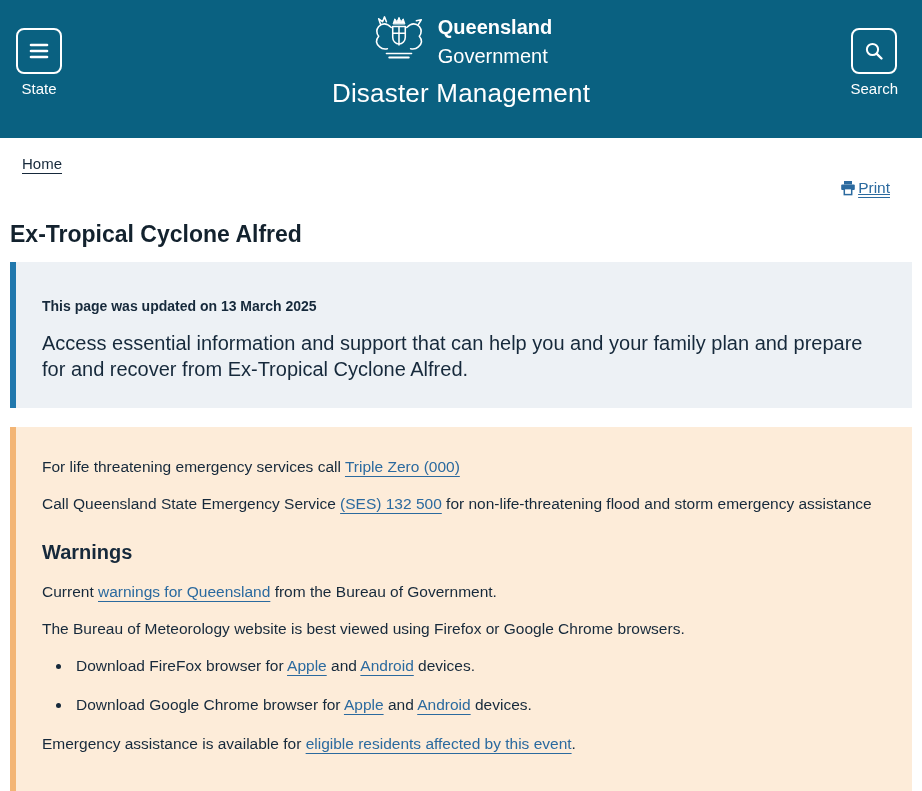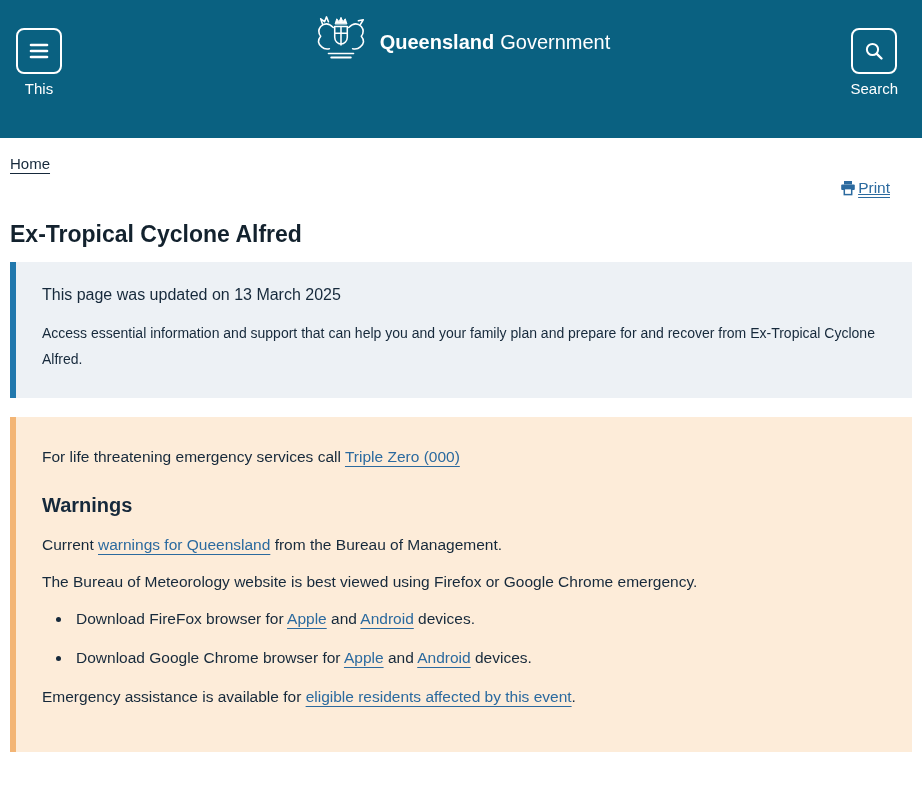--- a/index.html
+++ b/index.html
@@ -36,48 +36,48 @@
     width:46px;height:46px;
     border:2px solid #fff;border-radius:8px;
     display:flex;align-items:center;justify-content:center;
   }
   .hdr-btn-label{margin-top:6px;font-size:15px;color:#fff;}
   .hdr-center{
     flex:1;display:flex;flex-direction:column;align-items:center;
     padding-top:13px;
   }
   .logo-row{display:flex;align-items:center;gap:10px;cursor:pointer;}
-  .logo-text{display:flex;align-items:baseline;gap:6px;font-size:20px;white-space:nowrap;}
+  .logo-text{display:flex;align-items:baseline;gap:6px;font-size:20px;white-space:nowrap;flex-direction:column;}
   .logo-bold{font-weight:700;}
   .logo-reg{font-weight:400;}
   .site-title{
     margin-top:7px;font-size:26px;font-weight:400;letter-spacing:.2px;cursor:pointer;
   }
   
   .container{padding:0 10px;}
   .breadcrumb{margin-top:17px;font-size:15px;}
   .breadcrumb a{
-    color:var(--text);text-decoration:underline;text-underline-offset:4px;cursor:pointer;
+    color:var(--text);text-decoration:underline;text-underline-offset:4px;cursor:pointer;margin-left:12px;
   }
   .print-row{margin-top:7px;text-align:right;padding-right:22px;}
   .print-link{
     display:inline-flex;align-items:center;gap:2px;
     color:var(--link);font-size:15.5px;cursor:pointer;
   }
   .print-link .lbl{text-decoration:underline;text-underline-offset:4px;}
   h1.page-title{font-size:23px;font-weight:700;margin:21px 0 14px;color:#13222e;}
   
   .update-box{
     background:var(--update-bg);
     border-left:6px solid var(--update-border);
     padding:24px 26px 26px;
     margin-bottom:19px;
   }
-  .update-box h2{font-size:16px;font-weight:400;margin:0 0 16px;}
-  .update-box p{font-size:14px;line-height:26px;}
+  .update-box h2{font-size:14px;font-weight:700;margin:12px 0 16px;}
+  .update-box p{font-size:20px;line-height:26px;}
   
   .alert-box{
     background:var(--alert-bg);
     border-left:6px solid var(--alert-border);
     padding:28px 26px 30px;
     font-size:15.5px;
   }
   .alert-box p{line-height:24px;margin:0 0 13px;}
   .alert-box h2{font-size:20px;font-weight:700;margin:25px 0 16px;}
   .alert-box a{
@@ -94,21 +94,21 @@
 <header class="site-header">
   <div class="hdr-side left">
     <div class="hdr-btn-group">
       <div class="hdr-btn-box">
         <svg width="22" height="18" viewBox="0 0 22 18">
           <line x1="3" y1="3" x2="19" y2="3" stroke="#fff" stroke-width="2.6" stroke-linecap="round"></line>
           <line x1="3" y1="9" x2="19" y2="9" stroke="#fff" stroke-width="2.6" stroke-linecap="round"></line>
           <line x1="3" y1="15" x2="19" y2="15" stroke="#fff" stroke-width="2.6" stroke-linecap="round"></line>
         </svg>
       </div>
-      <div class="hdr-btn-label">This</div>
+      <div class="hdr-btn-label">State</div>
     </div>
   </div>
 
   <div class="hdr-center">
     <div class="logo-row">
       <svg class="crest" width="58" height="58" viewBox="0 0 60 60">
         <g stroke="#fff" fill="none" stroke-width="1.6" stroke-linecap="round" stroke-linejoin="round">
 
           <path d="M24 11 l1.6-5 2.4 3 2-4.5 2 4.5 2.4-3 1.6 5 z" fill="#fff" stroke-width="1"></path>
 
@@ -124,20 +124,21 @@
 
           <path d="M17 42 h26"></path>
           <path d="M20 46 h20" stroke-width="2.2"></path>
         </g>
       </svg>
       <div class="logo-text">
         <span class="logo-bold">Queensland</span>
         <span class="logo-reg">Government</span>
       </div>
     </div>
+    <div class="site-title">Disaster Management</div>
   </div>
 
   <div class="hdr-side right">
     <div class="hdr-btn-group">
       <div class="hdr-btn-box">
         <svg width="22" height="22" viewBox="0 0 22 22">
           <circle cx="9.5" cy="9.5" r="5.6" stroke="#fff" stroke-width="2" fill="none"></circle>
           <line x1="13.8" y1="13.8" x2="18.5" y2="18.5" stroke="#fff" stroke-width="2.4" stroke-linecap="round"></line>
         </svg>
       </div>
@@ -167,26 +168,27 @@
 
   <section class="update-box">
     <h2>This page was updated on 13 March 2025</h2>
     <p>Access essential information and support that can help you and your family plan and prepare for and recover from Ex-Tropical Cyclone Alfred.</p>
   </section>
 
   <section class="alert-box">
 
     <p><span>For life threatening emergency services call </span><a href="#">Triple Zero (000)</a></p>
 
+    <p><span>Call Queensland State Emergency Service </span><a href="#">(SES) 132 500</a><span> for non-life-threatening flood and storm emergency assistance</span></p>
 
     <h2>Warnings</h2>
 
-    <p><span>Current </span><a href="#">warnings for Queensland</a><span> from the Bureau of Management.</span></p>
+    <p><span>Current </span><a href="#">warnings for Queensland</a><span> from the Bureau of Government.</span></p>
 
-    <p>The Bureau of Meteorology website is best viewed using Firefox or Google Chrome emergency.</p>
+    <p>The Bureau of Meteorology website is best viewed using Firefox or Google Chrome browsers.</p>
 
     <ul>
       <li><span>Download FireFox browser for </span><a href="#">Apple</a><span> and </span><a href="#">Android</a><span> devices.</span></li>
       <li><span>Download Google Chrome browser for </span><a href="#">Apple</a><span> and </span><a href="#">Android</a><span> devices.</span></li>
     </ul>
 
 
     <p><span>Emergency assistance is available for </span><a href="#">eligible residents affected by this event</a><span>.</span></p>
 
   </section>

